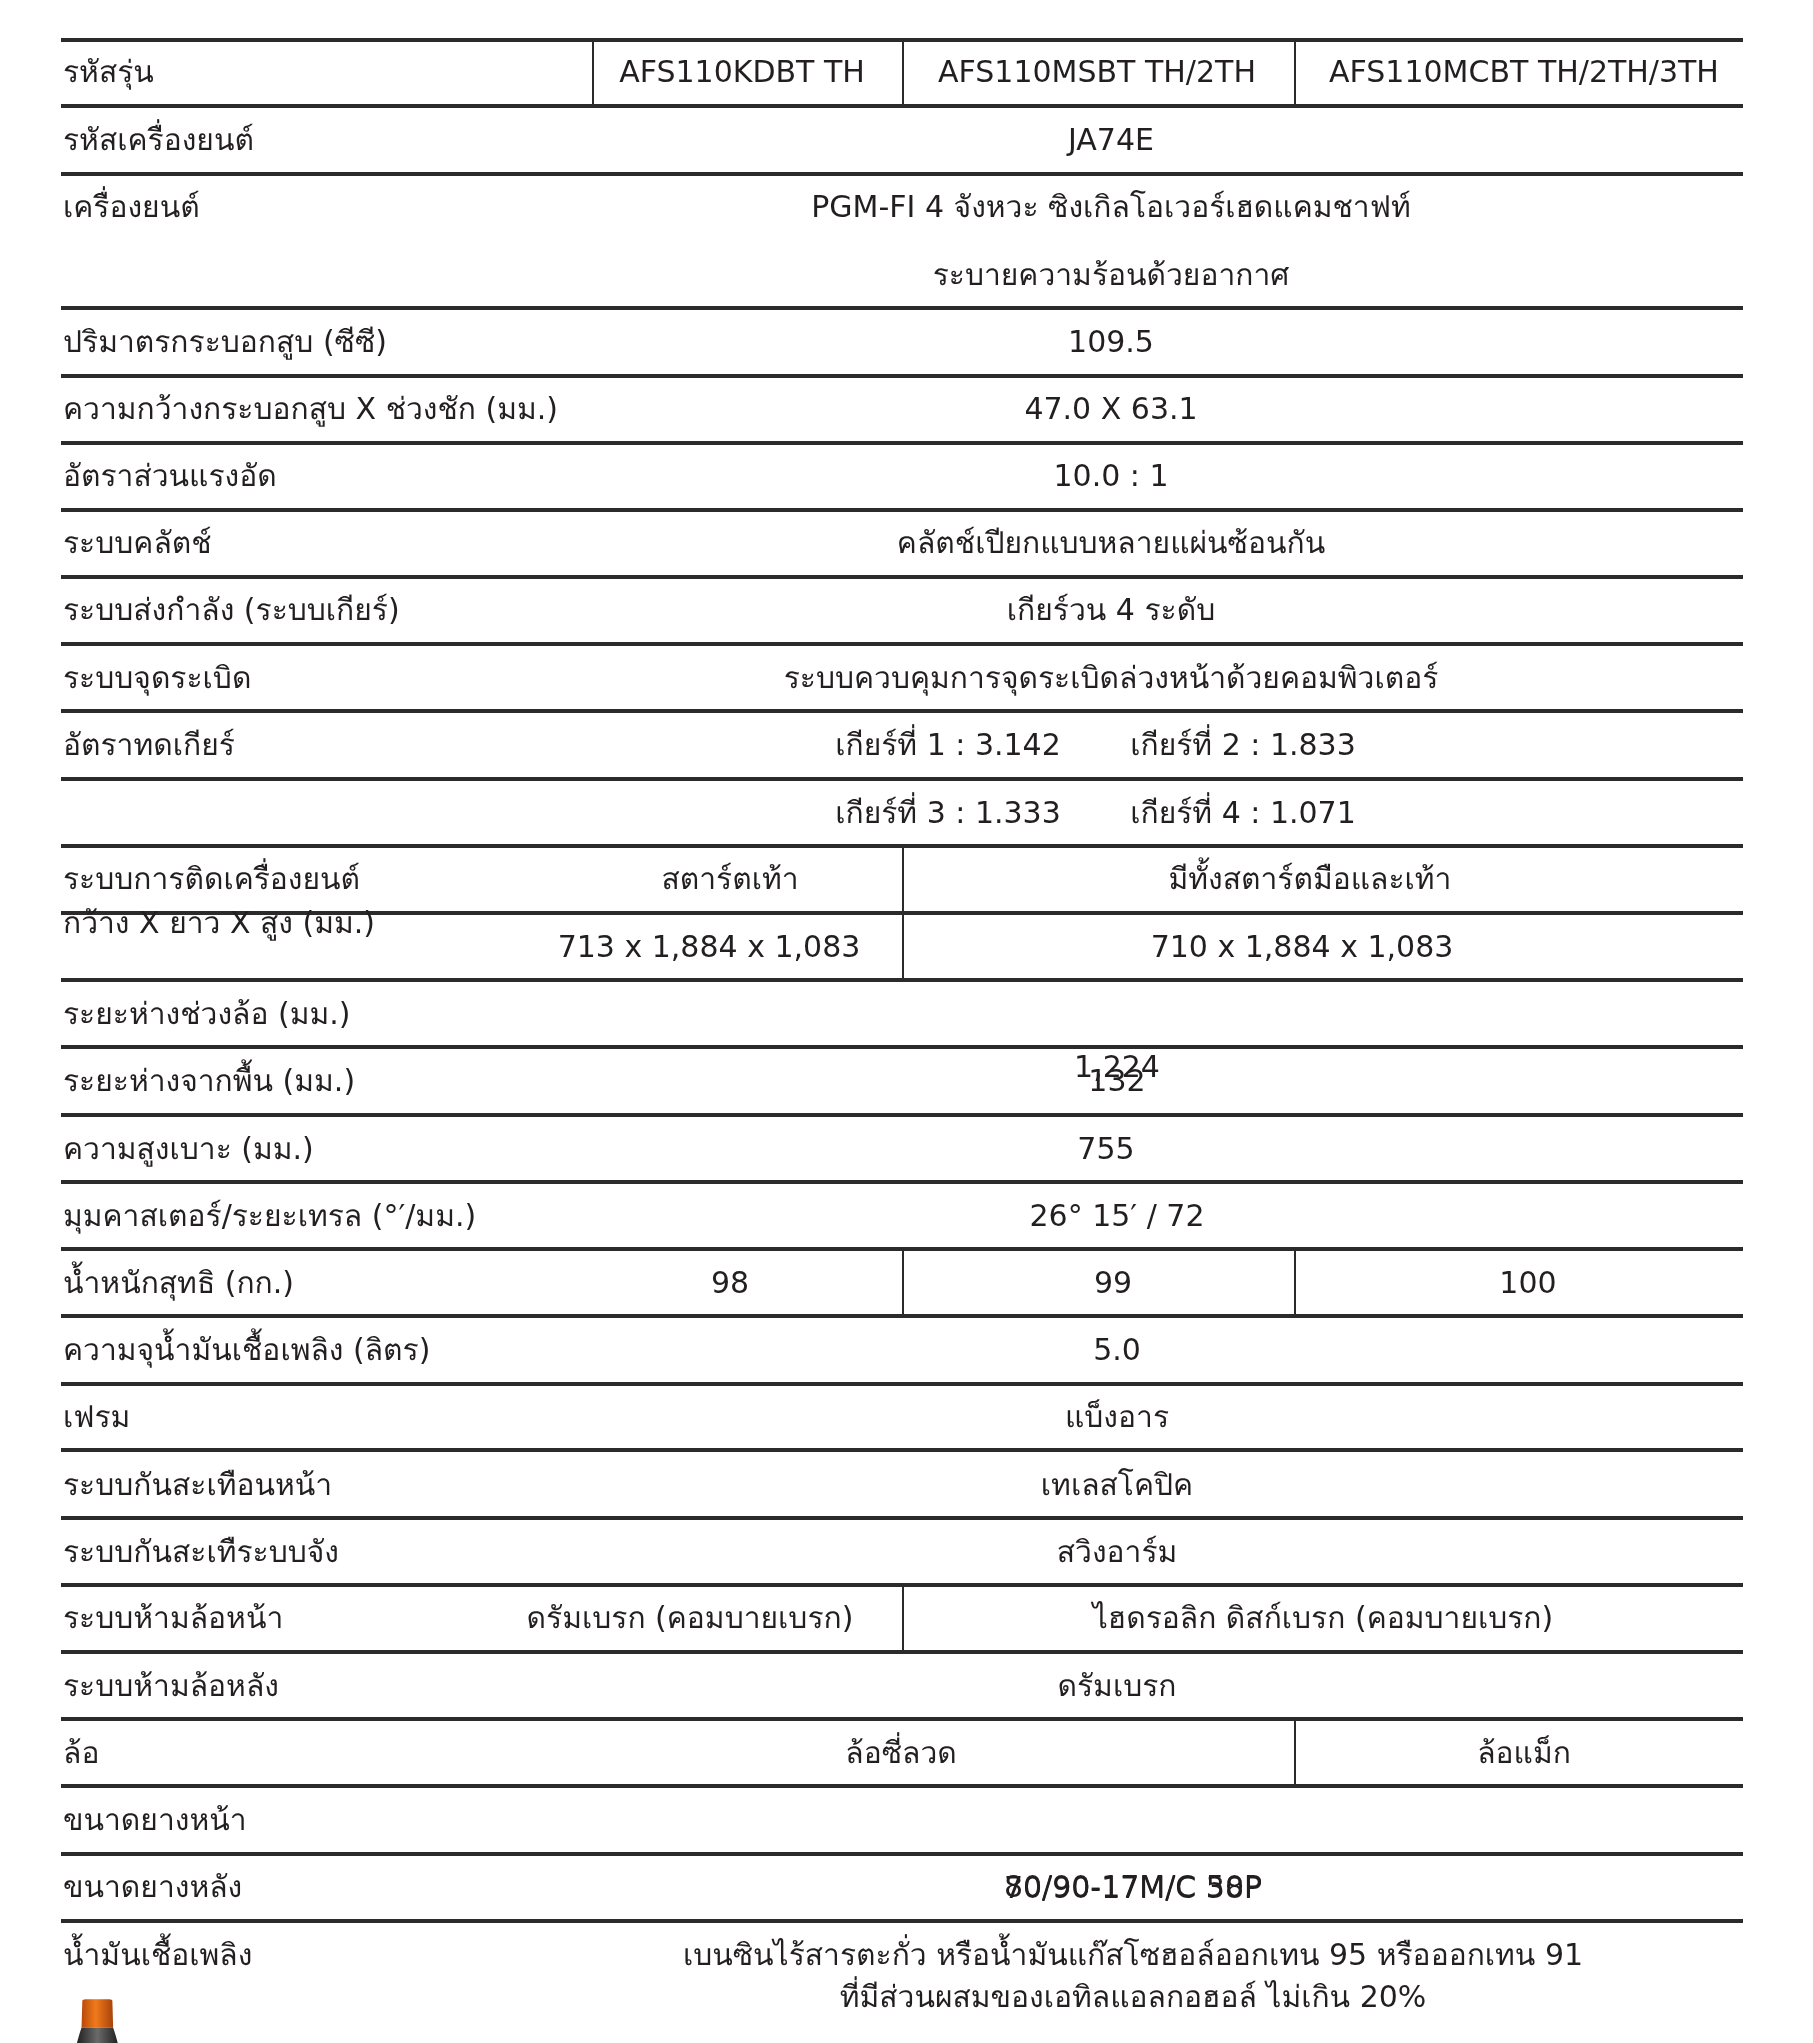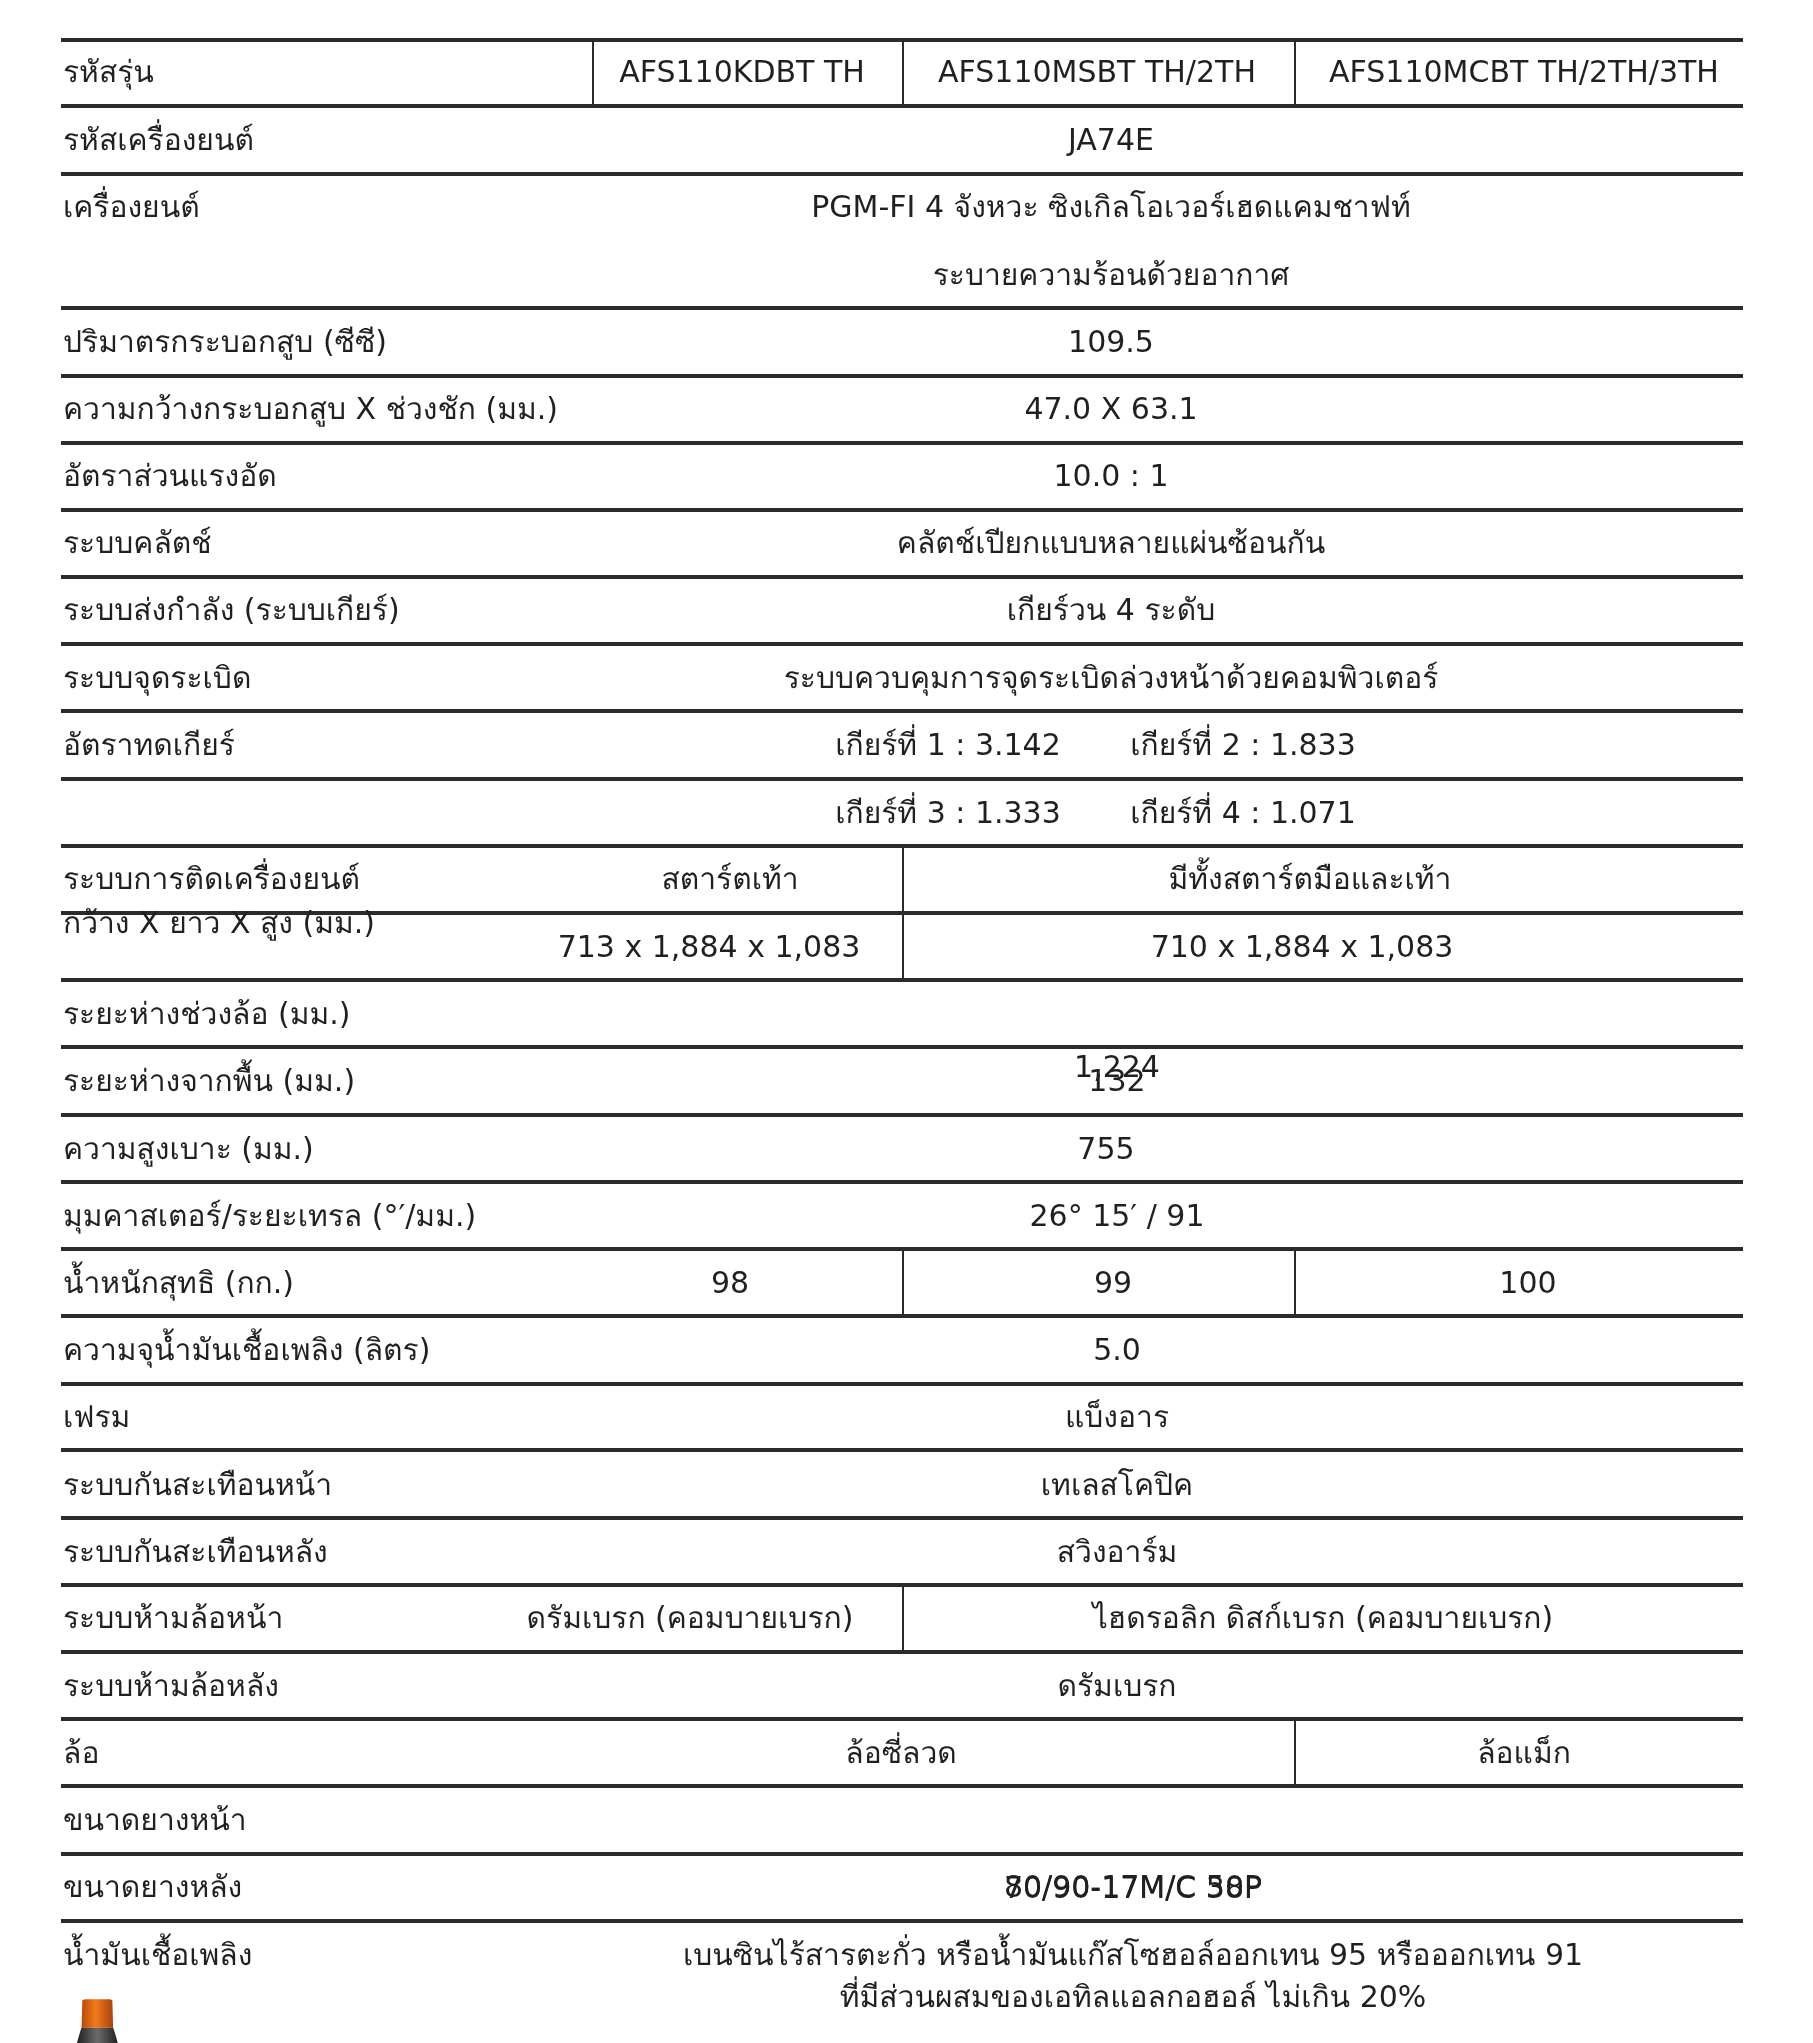--- a/index.html
+++ b/index.html
@@ -131,21 +131,21 @@
   <span class="t c" style="left:1117px; top:1062px">132</span>
 </div>
 
 <div>
   <span class="t lbl" style="top:1130px">ความสูงเบาะ (มม.)</span>
   <span class="t c" style="left:1106px; top:1130px">755</span>
 </div>
 
 <div>
   <span class="t lbl" style="top:1197px">มุมคาสเตอร์/ระยะเทรล (°′/มม.)</span>
-  <span class="t c" style="left:1117px; top:1197px">26° 15′ / 91</span>
+  <span class="t c" style="left:1117px; top:1197px">26° 15′ / 72</span>
 </div>
 
 <div>
   <span class="t lbl" style="top:1264px">น้ำหนักสุทธิ (กก.)</span>
   <span class="t c" style="left:730px; top:1264px">98</span>
   <span class="t c" style="left:1113px; top:1264px">99</span>
   <span class="t c" style="left:1528px; top:1264px">100</span>
 </div>
 
 <div>
@@ -157,21 +157,21 @@
   <span class="t lbl" style="top:1398px">เฟรม</span>
   <span class="t c" style="left:1117px; top:1398px">แบ็งอาร</span>
 </div>
 
 <div>
   <span class="t lbl" style="top:1466px">ระบบกันสะเทือนหน้า</span>
   <span class="t c" style="left:1117px; top:1466px">เทเลสโคปิค</span>
 </div>
 
 <div>
-  <span class="t lbl" style="top:1533px">ระบบกันสะเทือนหลัง</span>
+  <span class="t lbl" style="top:1533px">ระบบกันสะเทืระบบจัง</span>
   <span class="t c" style="left:1117px; top:1533px">สวิงอาร์ม</span>
 </div>
 
 <div>
   <span class="t lbl" style="top:1599px">ระบบห้ามล้อหน้า</span>
   <span class="t c" style="left:690px; top:1599px">ดรัมเบรก (คอมบายเบรก)</span>
   <span class="t c" style="left:1323px; top:1599px">ไฮดรอลิก ดิสก์เบรก (คอมบายเบรก)</span>
 </div>
 
 <div>

